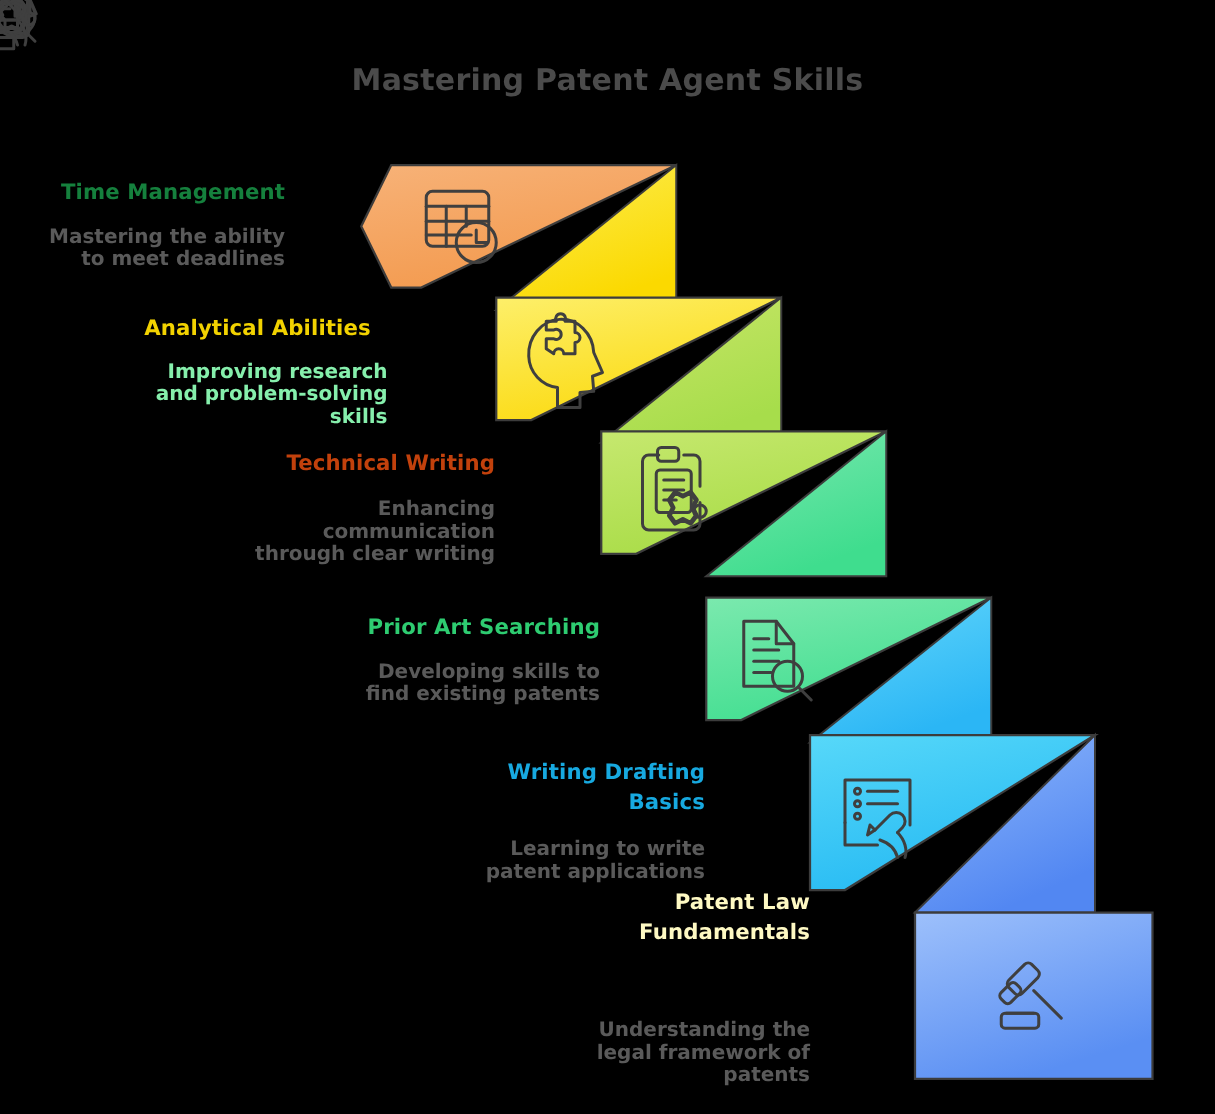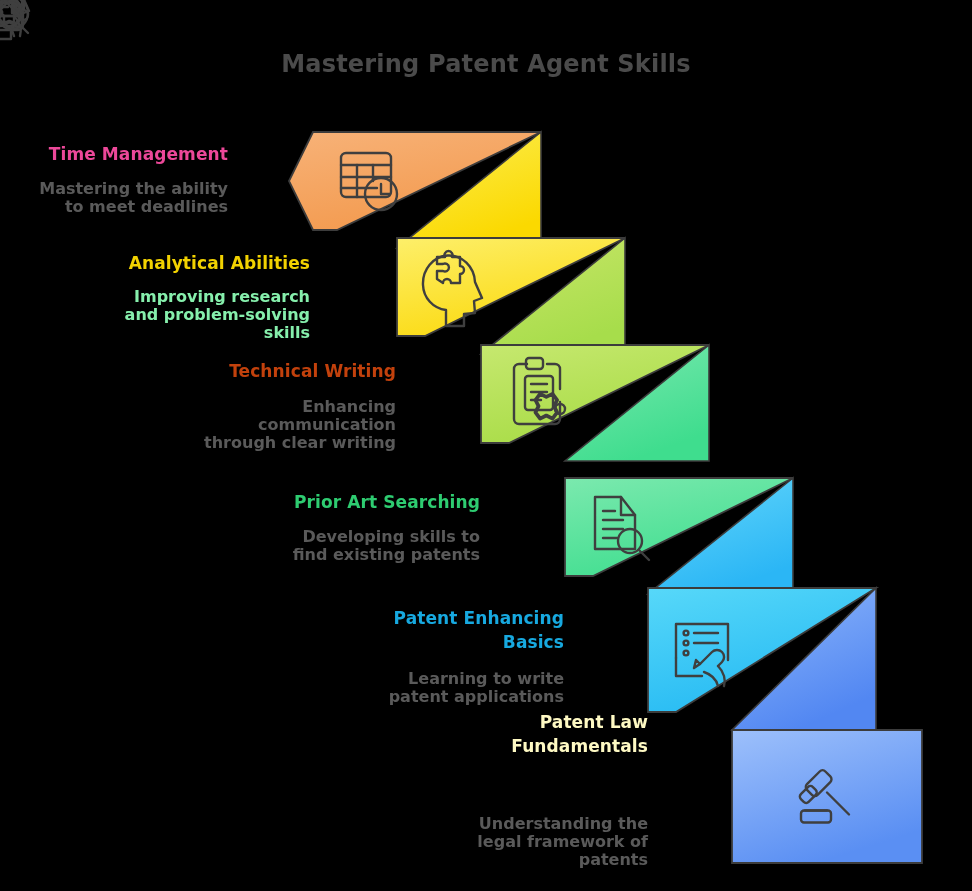--- a/index.html
+++ b/index.html
@@ -160,26 +160,26 @@
     </g>
   <use xlink:href="#icon-calendar-clock-icon" transform="translate(369,181)"></use>
       <use xlink:href="#icon-head-puzzle-icon" transform="translate(453,287)"></use>
       <use xlink:href="#icon-clipboard-gear-icon" transform="translate(537,394)"></use>
       <use xlink:href="#icon-document-search-icon" transform="translate(621,527)"></use>
       <use xlink:href="#icon-hand-writing-icon" transform="translate(704,650)"></use>
       <use xlink:href="#icon-gavel-icon" transform="translate(827,796.5)"></use>
     </svg>
 
   <div id="text-layer">
-      <div class="step-label" style="left: 20px; top: 142px; width: 208px; color: #ec4899;">Time Management</div>
+      <div class="step-label" style="left: 20px; top: 142px; width: 208px; color: #15803d;">Time Management</div>
       <div class="step-desc" style="left: 20px; top: 180px; width: 208px; color: rgb(90, 90, 90);">Mastering the ability to meet deadlines</div>
-      <div class="step-label" style="left: 102px; top: 251px; width: 208px; color: rgb(242, 210, 0);">Analytical Abilities</div>
+      <div class="step-label" style="left: 102px; top: 251px; width: 208px; color: rgb(242, 210, 0); text-align: center;">Analytical Abilities</div>
       <div class="step-desc" style="left: 102px; top: 288px; width: 208px; color: #86efac;">Improving research and problem-solving skills</div>
       <div class="step-label" style="left: 188px; top: 359px; width: 208px; color: #c2410c;">Technical Writing</div>
       <div class="step-desc" style="left: 188px; top: 398px; width: 208px; color: rgb(90, 90, 90);">Enhancing communication through clear writing</div>
       <div class="step-label" style="left: 272px; top: 490px; width: 208px; color: rgb(46, 204, 113);">Prior Art Searching</div>
       <div class="step-desc" style="left: 272px; top: 528px; width: 208px; color: rgb(90, 90, 90);">Developing skills to find existing patents</div>
-      <div class="step-label" style="left: 356px; top: 606px; width: 208px; color: rgb(23, 169, 224);">Patent Enhancing Basics</div>
+      <div class="step-label" style="left: 356px; top: 606px; width: 208px; color: rgb(23, 169, 224);">Writing Drafting Basics</div>
       <div class="step-desc" style="left: 356px; top: 670px; width: 208px; color: rgb(90, 90, 90);">Learning to write patent applications</div>
       <div class="step-label" style="left: 440px; top: 710px; width: 208px; color: #fef9c3;">Patent Law Fundamentals</div>
       <div class="step-desc" style="left: 440px; top: 815px; width: 208px; color: rgb(90, 90, 90); text-align: right;">Understanding the legal framework of patents</div>
     </div>
 </div>
 
 </body></html>

